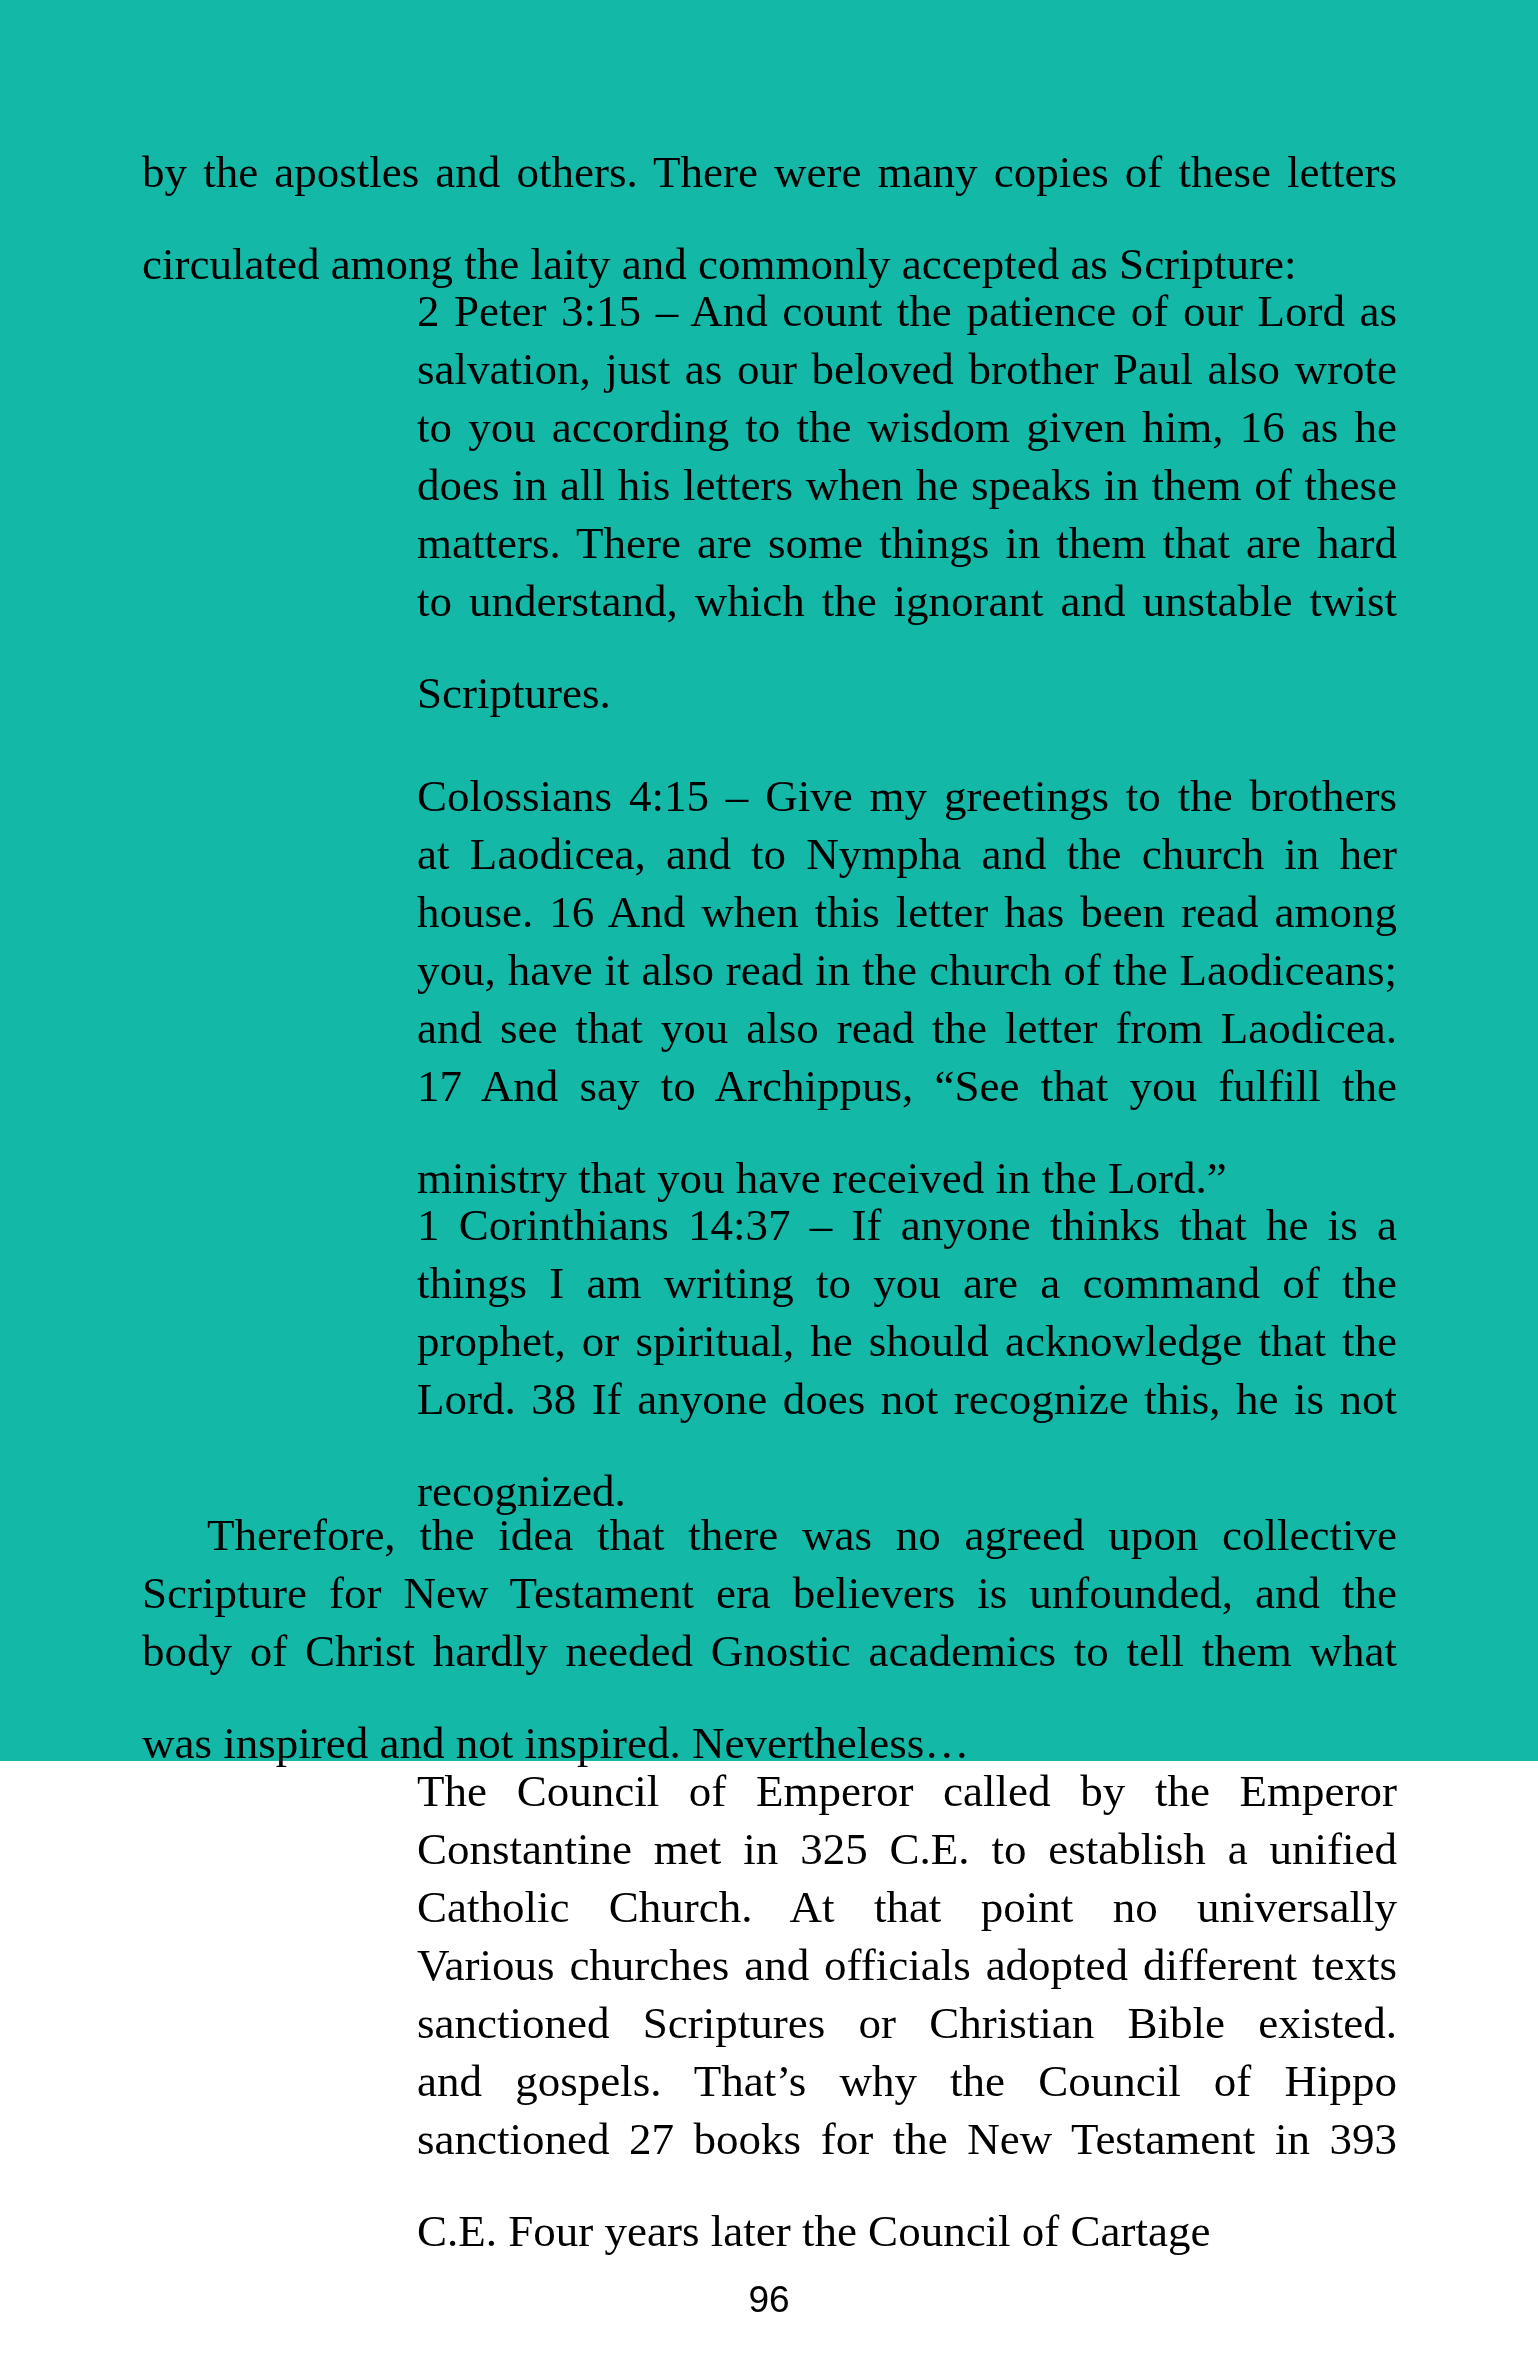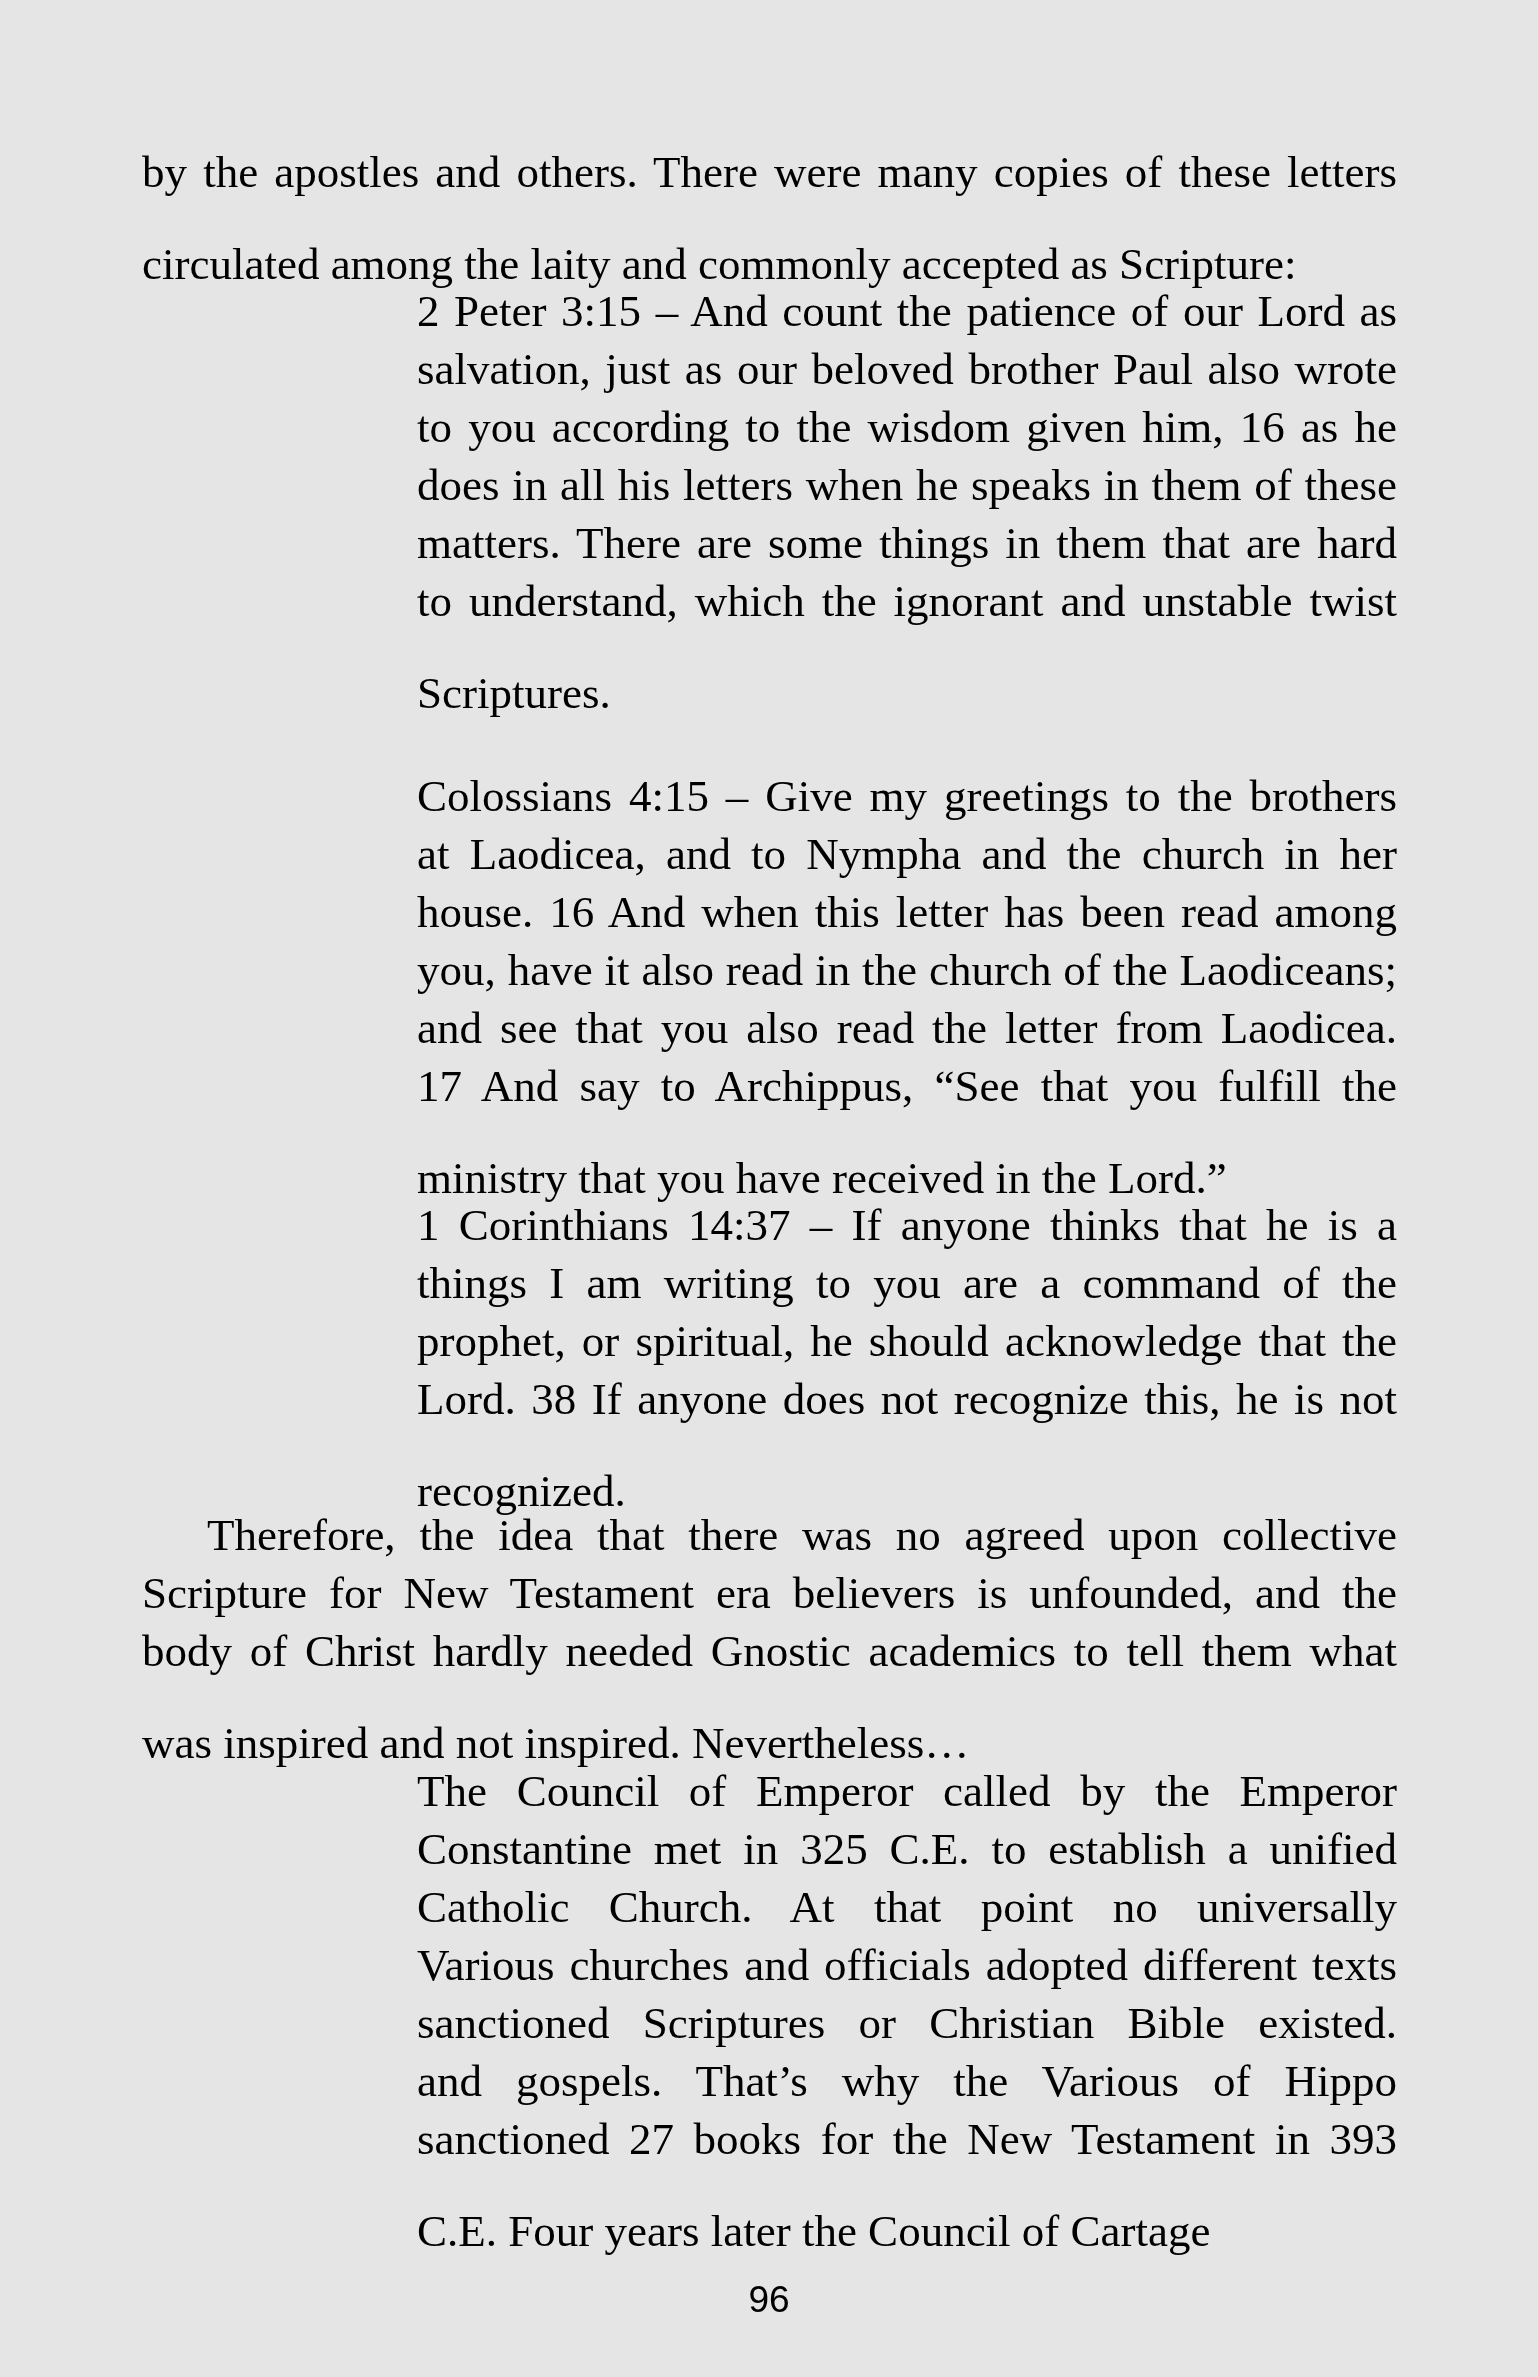--- a/index.html
+++ b/index.html
@@ -10,22 +10,22 @@
   body {
     width: 1538px;
     height: 2377px;
     position: relative;
     overflow: hidden;
   }
   .page {
     position: absolute;
     left: 0; top: 0;
     width: 1538px;
-    height: 2377px;
-    background: #e5e5e5;
+    height: 1761px;
+    background: #14b8a6;
   }
   .para {
     position: absolute;
     font-family: "Liberation Serif", "DejaVu Serif", serif;
     font-size: 45px;
     line-height: 58px;
     color: #000000;
   }
   .body-para { left: 142px; width: 1255px; }
   .block-quote { left: 417px; width: 980px; }
@@ -102,21 +102,21 @@
       <span class="line">body of Christ hardly needed Gnostic academics to tell them what</span>
       <span class="line last">was inspired and not inspired. Nevertheless…</span>
     </div>
 
   <div class="para block-quote" style="top:1762px;">
       <span class="line">The Council of Emperor called by the Emperor</span>
       <span class="line">Constantine met in 325 C.E. to establish a unified</span>
       <span class="line">Catholic Church. At that point no universally</span>
       <span class="line">Various churches and officials adopted different texts</span>
       <span class="line">sanctioned Scriptures or Christian Bible existed.</span>
-      <span class="line">and gospels. That’s why the Various of Hippo</span>
+      <span class="line">and gospels. That’s why the Council of Hippo</span>
       <span class="line">sanctioned 27 books for the New Testament in 393</span>
       <span class="line last">C.E. Four years later the Council of Cartage</span>
     </div>
 
   <div class="page-number">96</div>
 
 </div>
 
 
 </body></html>

